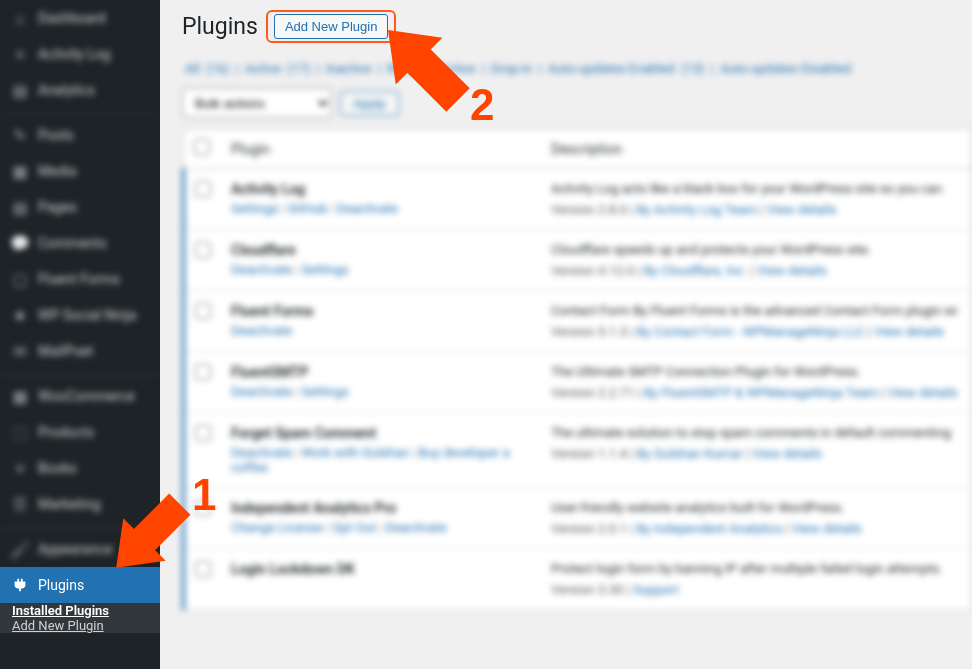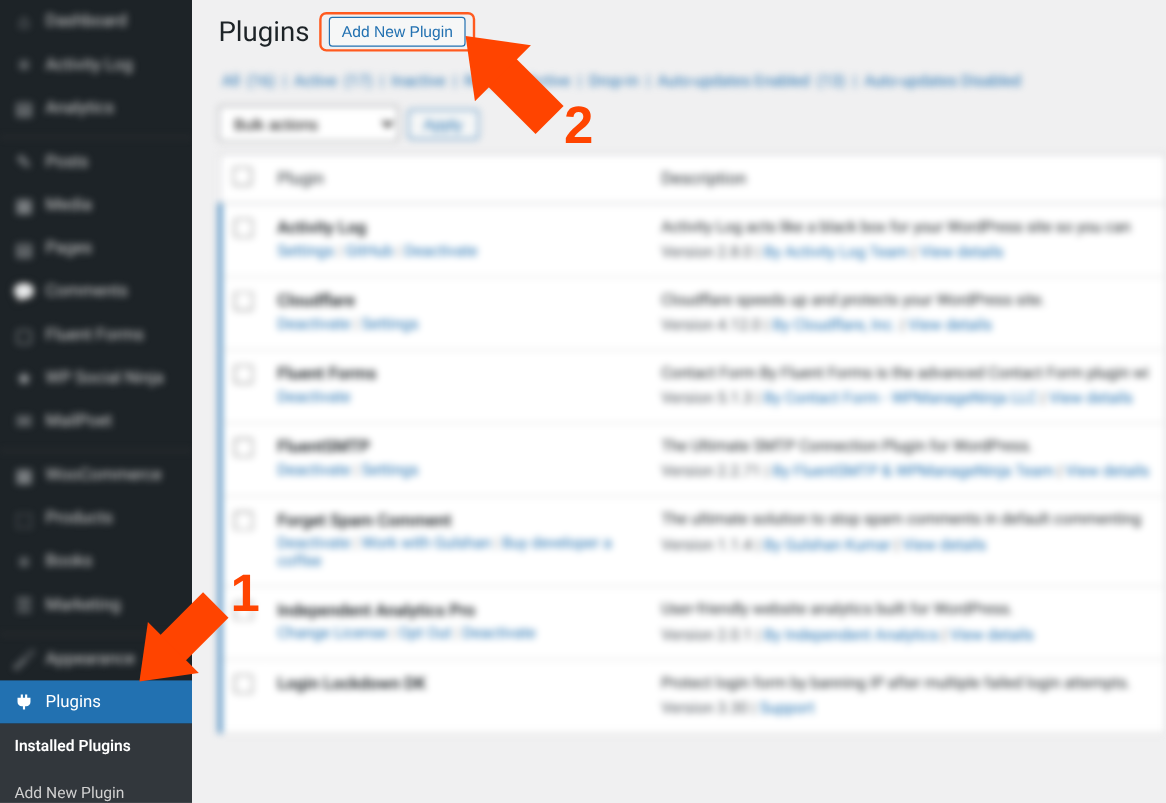--- a/index.html
+++ b/index.html
@@ -5,21 +5,21 @@
     * { margin: 0; padding: 0; box-sizing: border-box; }
     body { font-family: -apple-system, BlinkMacSystemFont, "Segoe UI", Roboto, sans-serif; background: #f0f0f1; width: 972px; height: 669px; overflow: hidden; position: relative; }
     
     .sidebar { position: absolute; left: 0; top: 0; width: 160px; height: 669px; background: #1d2327; color: #f0f0f1; font-size: 14px; }
     .sidebar-item { display: flex; align-items: center; padding: 8px 10px; cursor: pointer; color: #d0d0d0; }
     .sidebar-item.active { background: #2271b1; color: #fff; }
     .sidebar-item.separator { border-top: 1px solid #3a3a3a; margin-top: 6px; padding-top: 10px; }
     .sidebar-icon { width: 20px; height: 20px; margin-right: 8px; display: inline-flex; align-items: center; justify-content: center; font-size: 16px; color: #a7aaad; }
     .sidebar-item.active .sidebar-icon { color: #fff; }
     .submenu { background: #32373c; }
-    .submenu-item { padding: 12px 12px; cursor: pointer; color: #d0d0d0; font-size: 13px; }
+    .submenu-item { padding: 0 12px; cursor: pointer; color: #d0d0d0; font-size: 13px; text-decoration: underline; }
     .submenu-item.current { color: #fff; font-weight: 600; }
     
     .blurred-sidebar { filter: blur(3px); }
     
     .main { position: absolute; left: 160px; top: 0; right: 0; height: 669px; padding: 10px 0 0 22px; background: #f0f0f1; }
     
     .page-header { display: flex; align-items: center; margin-bottom: 18px; }
     .page-title { font-size: 23px; font-weight: 400; color: #1d2327; margin-right: 8px; }
     .add-new-btn { border: 1px solid #2271b1; color: #2271b1; background: #f6f7f7; padding: 4px 10px; border-radius: 3px; font-size: 13px; cursor: pointer; }
     .highlight-box { border: 2px solid #ff5a1f; border-radius: 6px; padding: 2px 6px; display: inline-block; }

